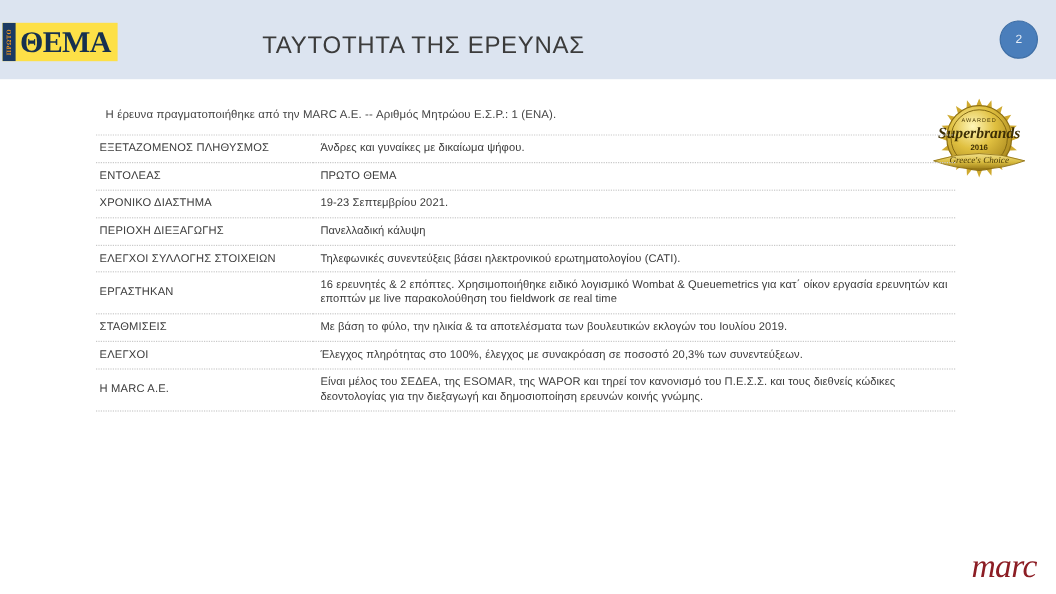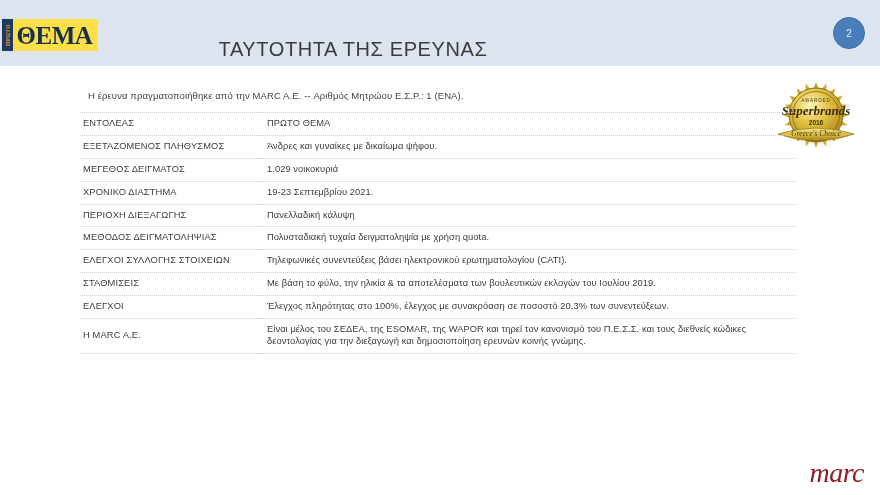--- a/index.html
+++ b/index.html
@@ -18,21 +18,21 @@
 
   
   #header-band {
     position: absolute;
     left: 0; top: 0;
     width: 880px; height: 66px;
     background: #dce4f0;
   }
   #slide-title {
     position: absolute;
-    left: 0; top: 16px;
+    left: 0; top: 5px;
     width: 706px; height: 66px;
     display: flex;
     align-items: center;
     justify-content: center;
     font-size: 20px;
     letter-spacing: 0.6px;
     color: #3b3b3b;
     font-weight: 400;
     white-space: nowrap;
   }
@@ -219,46 +219,42 @@
     <text x="44" y="33" text-anchor="middle" font-family="'Liberation Serif', serif" font-size="13" font-style="italic" font-weight="bold" fill="#3d2f05">Superbrands</text>
     <text x="44" y="43" text-anchor="middle" font-family="'Liberation Sans', sans-serif" font-size="6.5" font-weight="bold" fill="#3d2f05">2016</text>
     <path d="M6 52 Q44 40 82 52 Q44 66 6 52 Z" fill="url(#ribbonGold)" stroke="#8d6f13" stroke-width="0.7"></path>
     <text x="44" y="54" text-anchor="middle" font-family="'Liberation Serif', serif" font-size="7.6" font-style="italic" fill="#4b3a06">Greece's Choice</text>
   </svg>
 </div>
 
 <table id="spec-table">
   <tbody>
     <tr>
+      <td class="label-cell">ΕΞΕΤΑΖΟΜΕΝΟΣ ΠΛΗΘΥΣΜΟΣ</td>
+      <td class="value-cell">Άνδρες και γυναίκες με δικαίωμα ψήφου.</td>
+    </tr>
+    <tr>
       <td class="label-cell">ΕΝΤΟΛΕΑΣ</td>
       <td class="value-cell">ΠΡΩΤΟ ΘΕΜΑ</td>
     </tr>
     <tr>
-      <td class="label-cell">ΕΞΕΤΑΖΟΜΕΝΟΣ ΠΛΗΘΥΣΜΟΣ</td>
-      <td class="value-cell">Άνδρες και γυναίκες με δικαίωμα ψήφου.</td>
-    </tr>
-    <tr>
-      <td class="label-cell">ΜΕΓΕΘΟΣ ΔΕΙΓΜΑΤΟΣ</td>
-      <td class="value-cell">1.029 νοικοκυριά</td>
-    </tr>
-    <tr>
       <td class="label-cell">ΧΡΟΝΙΚΟ ΔΙΑΣΤΗΜΑ</td>
       <td class="value-cell">19-23 Σεπτεμβρίου 2021.</td>
     </tr>
     <tr>
       <td class="label-cell">ΠΕΡΙΟΧΗ ΔΙΕΞΑΓΩΓΗΣ</td>
       <td class="value-cell">Πανελλαδική κάλυψη</td>
     </tr>
     <tr>
-      <td class="label-cell">ΜΕΘΟΔΟΣ ΔΕΙΓΜΑΤΟΛΗΨΙΑΣ</td>
-      <td class="value-cell">Πολυσταδιακή τυχαία δειγματοληψία με χρήση quota.</td>
-    </tr>
-    <tr>
       <td class="label-cell">ΕΛΕΓΧΟΙ ΣΥΛΛΟΓΗΣ ΣΤΟΙΧΕΙΩΝ</td>
       <td class="value-cell">Τηλεφωνικές συνεντεύξεις βάσει ηλεκτρονικού ερωτηματολογίου (CATI).</td>
+    </tr>
+    <tr class="row-tall">
+      <td class="label-cell">ΕΡΓΑΣΤΗΚΑΝ</td>
+      <td class="value-cell">16 ερευνητές &amp; 2 επόπτες. Χρησιμοποιήθηκε ειδικό λογισμικό Wombat &amp; Queuemetrics για κατ΄  οίκον εργασία ερευνητών και εποπτών με live παρακολούθηση του fieldwork σε real time</td>
     </tr>
     <tr>
       <td class="label-cell">ΣΤΑΘΜΙΣΕΙΣ</td>
       <td class="value-cell">Με βάση το φύλο, την ηλικία &amp; τα αποτελέσματα των βουλευτικών εκλογών του Ιουλίου 2019.</td>
     </tr>
     <tr>
       <td class="label-cell">ΕΛΕΓΧΟΙ</td>
       <td class="value-cell">Έλεγχος πληρότητας στο 100%, έλεγχος με συνακρόαση σε ποσοστό 20,3% των συνεντεύξεων.</td>
     </tr>
     <tr class="row-tall">

